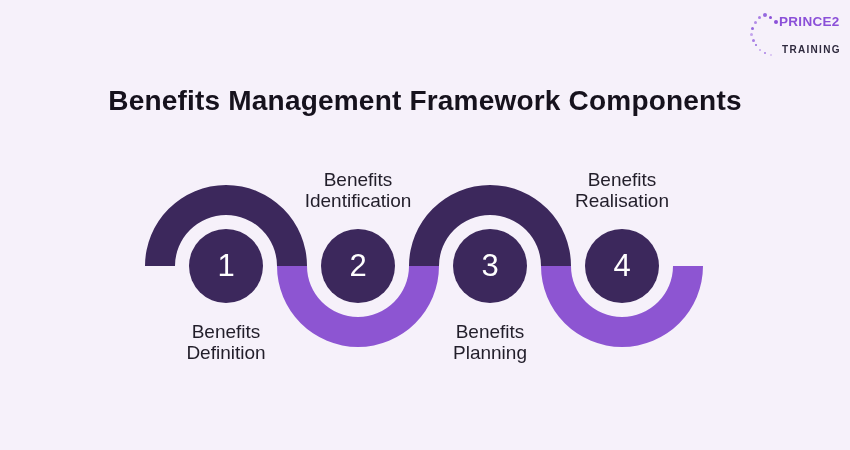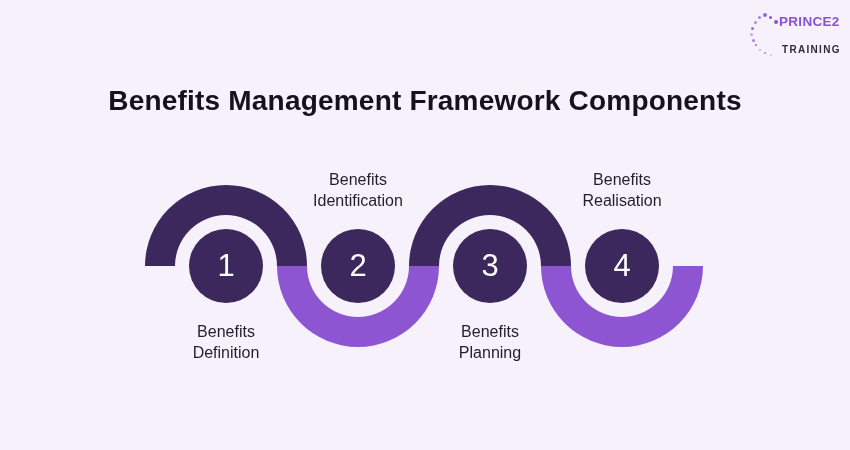--- a/index.html
+++ b/index.html
@@ -52,21 +52,21 @@
     width: 74px; height: 74px; border-radius: 50%;
     background: #3c285c;
     display: flex; align-items: center; justify-content: center;
   }
   .step-number { color: #ffffff; font-size: 31px; font-weight: 500; }
   .c1 { left: 189px; } .c2 { left: 321px; } .c3 { left: 453px; } .c4 { left: 585px; }
 
   .step-label {
     position: absolute; width: 180px;
     text-align: center; white-space: pre-line;
-    font-size: 16px; line-height: 21px; font-weight: 500;
+    font-size: 19px; line-height: 21px; font-weight: 500;
     color: #221e2a;
   }
   .label-below { top: 321px; }
   .label-above { top: 169px; }
   .l1 { left: 136px; } .l2 { left: 268px; } .l3 { left: 400px; } .l4 { left: 532px; }
 </style>
 </head>
 <body>
 
 <div class="page">

